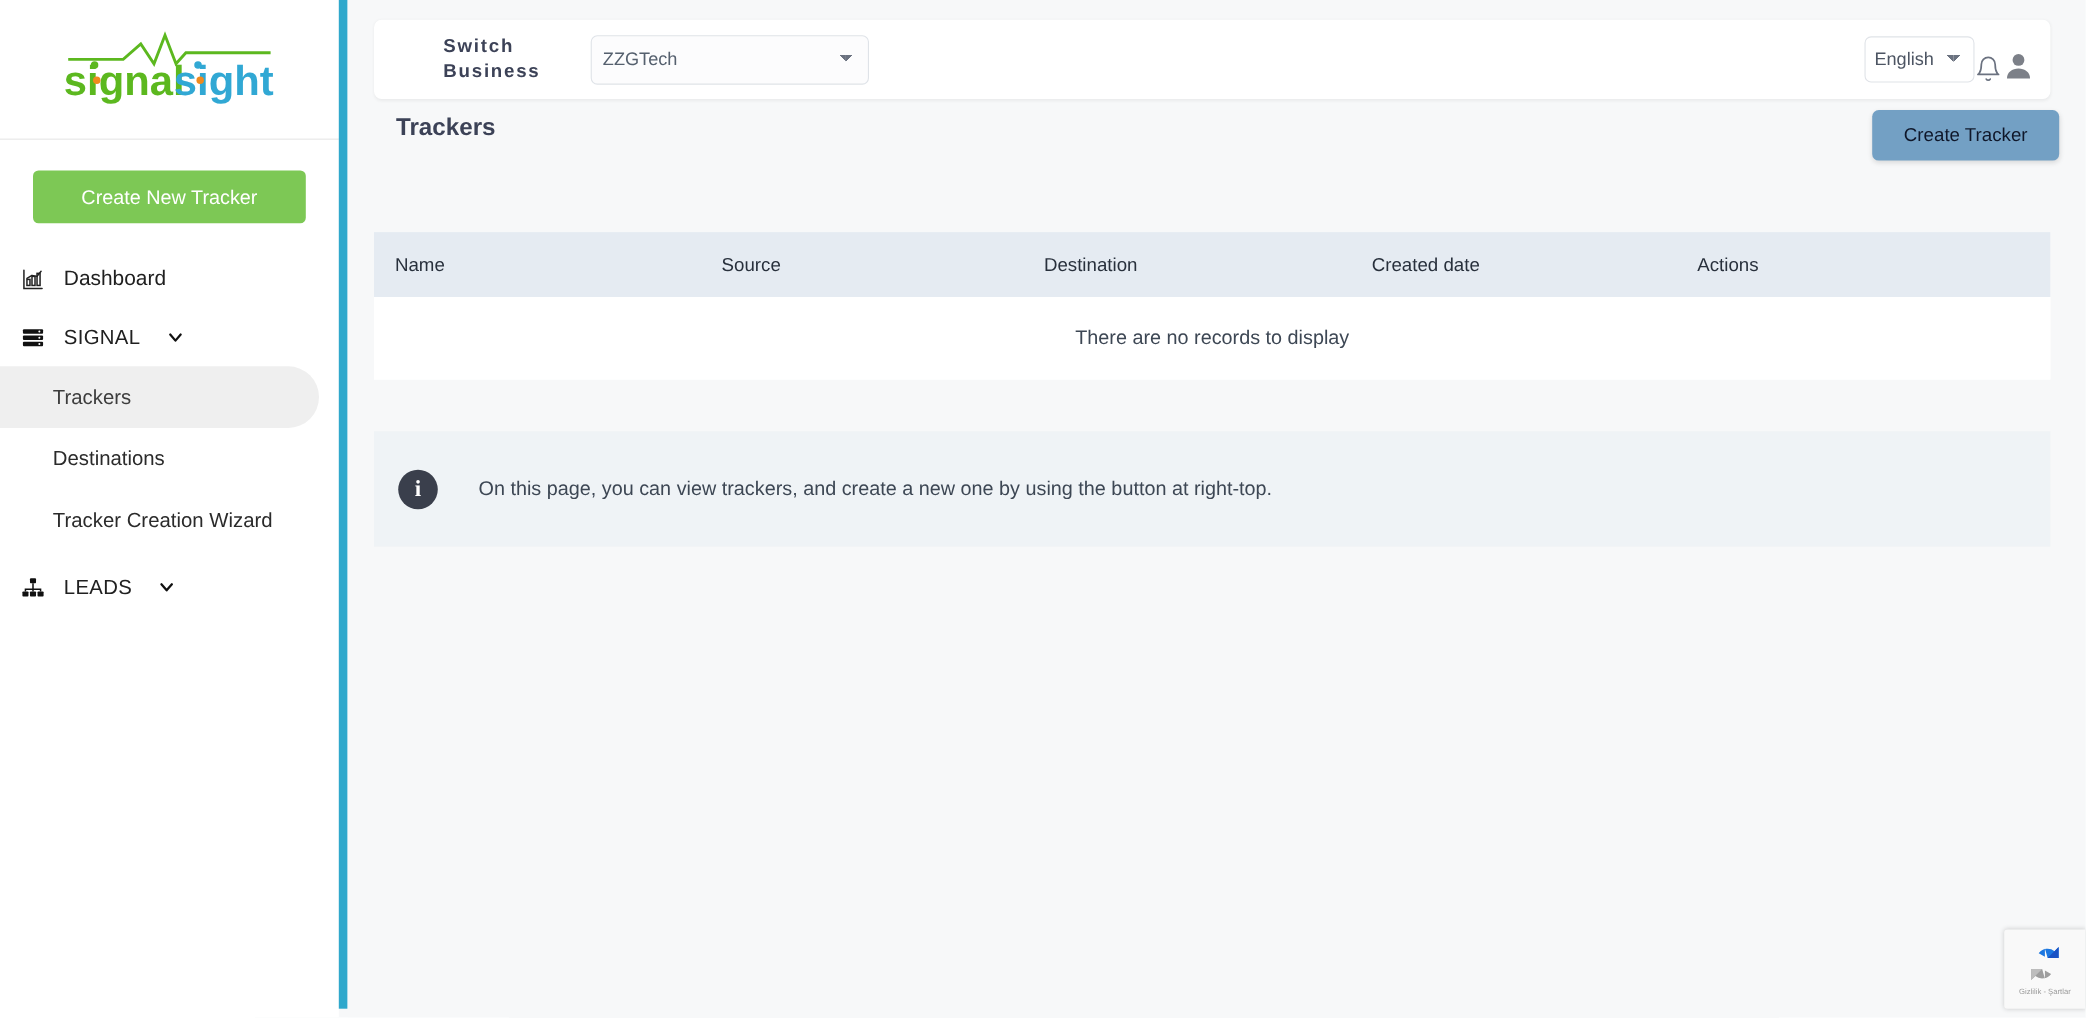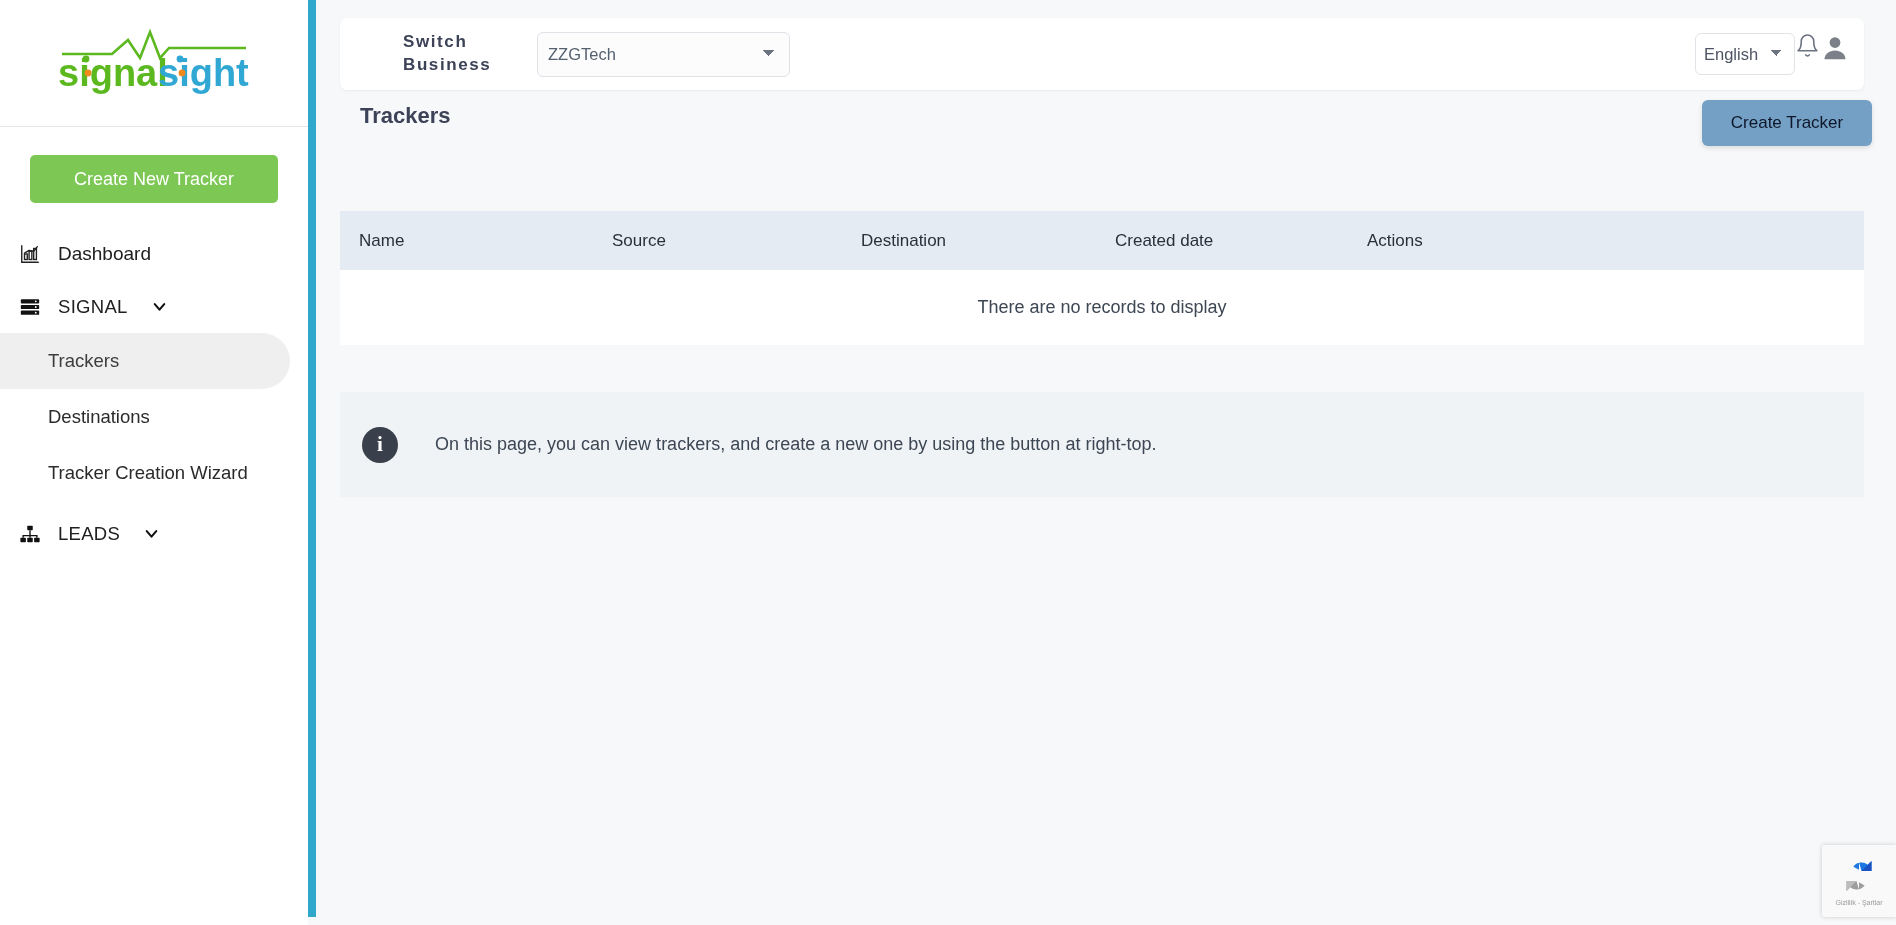--- a/index.html
+++ b/index.html
@@ -155,21 +155,21 @@
       linear-gradient(135deg, #6b7280 50%, transparent 50%);
     background-position:
       calc(100% - 20px) calc(50% - 1px),
       calc(100% - 14px) calc(50% - 1px);
     background-size: 6px 6px, 6px 6px;
     background-repeat: no-repeat;
   }
   .top-right {
     margin-left: auto;
     display: flex;
-    align-items: flex-start;
+    align-items: flex-end;
   }
   .lang-select {
     width: 100px;
     height: 42px;
     border: 1px solid #e0e3e8;
     border-radius: 6px;
     background: #fff;
     color: #4d5563;
     font-size: 16.5px;
     padding: 0 8px;
@@ -217,20 +217,21 @@
     left: 24px;
     top: 211px;
     width: 1524px;
     background: #ffffff;
   }
   .thead {
     display: flex;
     align-items: center;
     height: 59px;
     background: #e5ebf2;
+    gap: 44px;
   }
   .th {
     font-size: 17px;
     color: #28303c;
     padding-left: 19px;
   }
   .th.c0 { width: 253px; }
   .th.c1 { width: 249px; }
   .th.c2 { width: 254px; }
   .th.c3 { width: 252px; }

